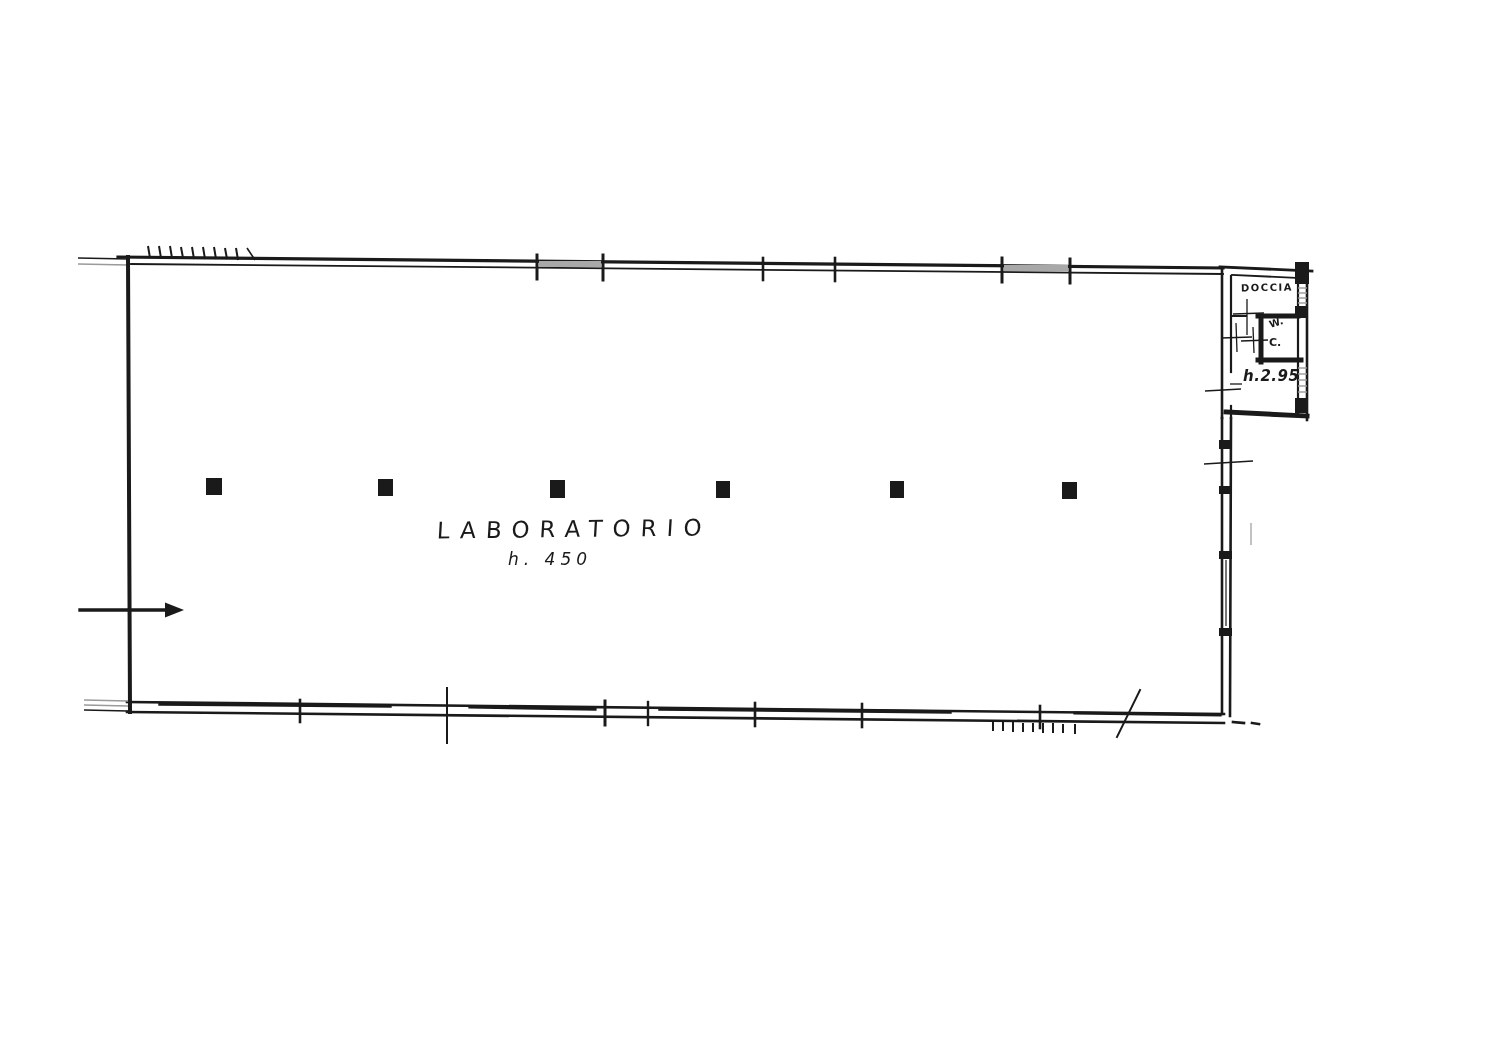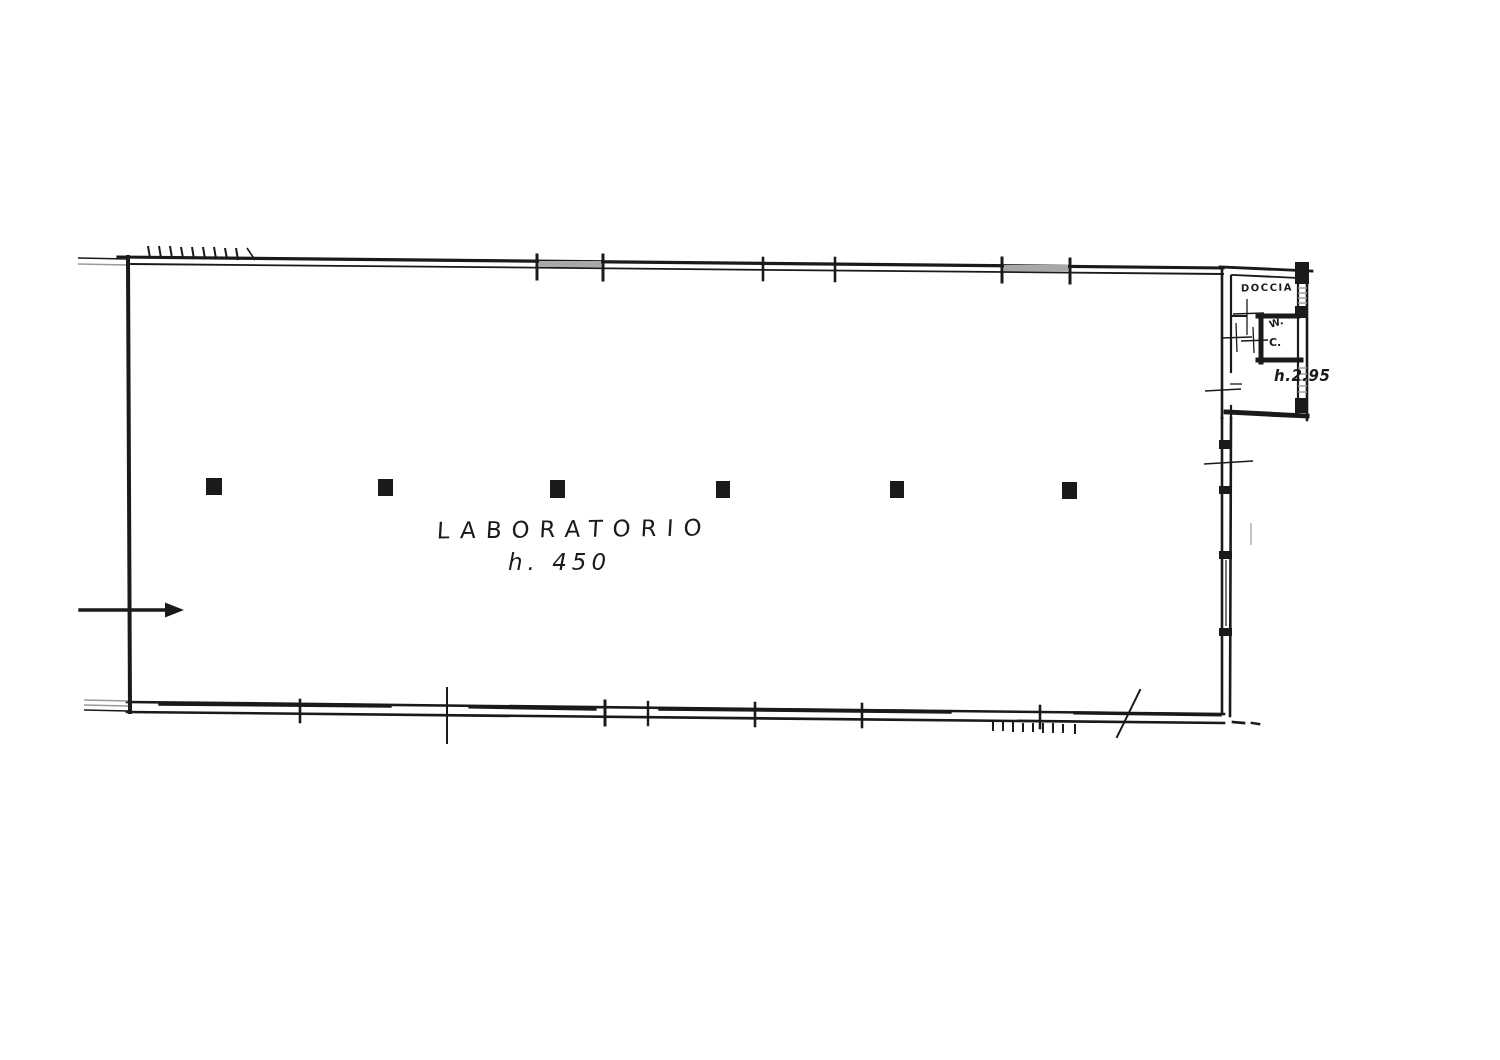--- a/index.html
+++ b/index.html
@@ -24,40 +24,40 @@
   .grayband{fill:#a8a8a8;stroke:none;}
 
   .lbl{position:absolute;white-space:nowrap;color:var(--ink);}
   .lbl-laboratorio{
     left:437px;top:516px;
     font-size:23px;font-weight:500;letter-spacing:10px;
     transform:rotate(-0.6deg) skewX(-4deg);
   }
   .lbl-h450{
     left:508px;top:549px;
-    font-size:23px;font-weight:500;letter-spacing:5px;
+    font-size:17px;font-weight:500;letter-spacing:5px;
     font-style:italic;
   }
   .lbl-doccia{
     left:1241px;top:282px;
     font-size:10px;font-weight:700;letter-spacing:1.5px;
     transform:rotate(-1deg);
   }
   .lbl-wc-w{
     left:1269px;top:317px;
     font-size:10px;font-weight:700;
     transform:rotate(-18deg);
   }
   .lbl-wc-c{
     left:1269px;top:336px;
     font-size:11px;font-weight:700;
   }
   .lbl-h295{
     left:1243px;top:367px;
-    font-size:15px;font-weight:600;font-style:italic;letter-spacing:0.5px;margin-left:31px;
+    font-size:15px;font-weight:600;font-style:italic;letter-spacing:0.5px;
   }
 </style>
 </head>
 <body>
 
 <div class="canvas">
 
   <svg width="1500" height="1060" viewBox="0 0 1500 1060">
 
     <g>

